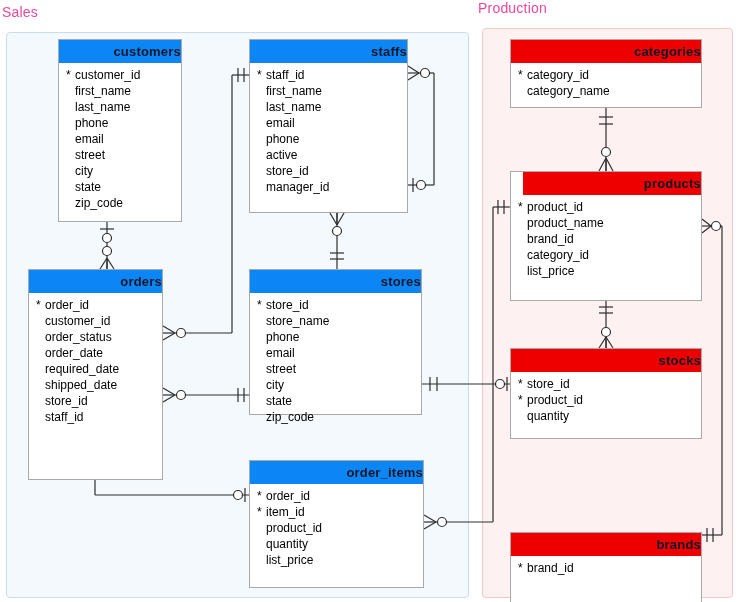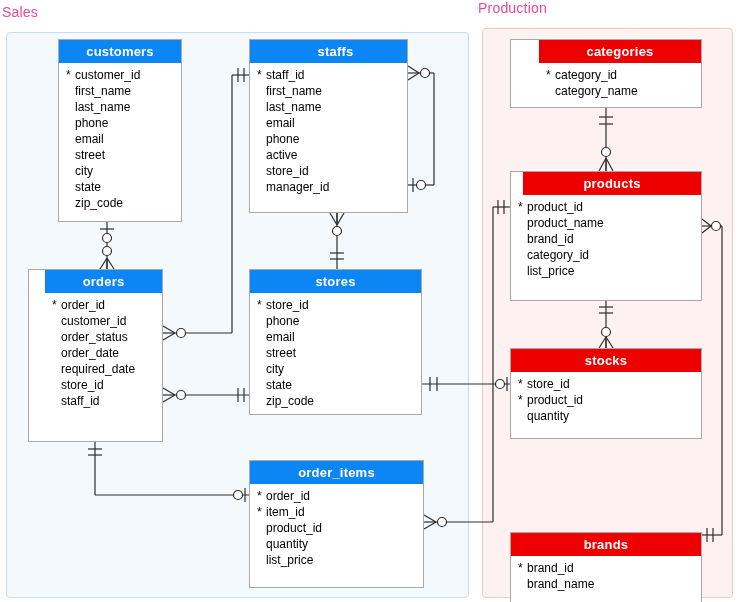--- a/index.html
+++ b/index.html
@@ -12,21 +12,21 @@
     position:absolute;font-size:14px;color:#ec4899;letter-spacing:.2px;
   }
   .region-panel{
     position:absolute;border:1px solid;border-radius:4px;box-sizing:border-box;
   }
   .erd-table{
     position:absolute;background:#ffffff;border:1px solid #a9a9a9;
     box-sizing:border-box;box-shadow:0 0 0 0 transparent;
   }
   .erd-header{
-    height:23px;line-height:23px;text-align:center;color:#ffffff;
+    height:23px;line-height:23px;text-align:right;color:#0f172a;
     font-weight:bold;font-size:13px;letter-spacing:.2px;
   }
   .erd-fields{padding:4px 4px 0 7px;}
   .erd-field{
     height:16px;line-height:16px;font-size:12px;color:#000000;
     white-space:nowrap;display:flex;
   }
   .erd-field .pk-marker{width:9px;flex:0 0 9px;text-align:left;}
   svg.wires{position:absolute;left:0;top:0;pointer-events:none;}
   svg.wires line{stroke:#2e2e2e;stroke-width:1.2;}
@@ -220,21 +220,21 @@
         <div class="erd-field">
           <span class="pk-marker"></span>
           <span>store_id</span>
         </div>
         <div class="erd-field">
           <span class="pk-marker"></span>
           <span>manager_id</span>
         </div>
       </div>
     </div>
-    <div class="erd-table" style="left: 28px; top: 269px; width: 135px; height: 173px; padding-left: 16px;">
+    <div class="erd-table" style="left: 28px; top: 269px; width: 135px; height: 211px;">
       <div class="erd-header" style="background: rgb(13, 134, 245);">orders</div>
       <div class="erd-fields">
         <div class="erd-field">
           <span class="pk-marker">*</span>
           <span>order_id</span>
         </div>
         <div class="erd-field">
           <span class="pk-marker"></span>
           <span>customer_id</span>
         </div>
@@ -242,40 +242,48 @@
           <span class="pk-marker"></span>
           <span>order_status</span>
         </div>
         <div class="erd-field">
           <span class="pk-marker"></span>
           <span>order_date</span>
         </div>
         <div class="erd-field">
           <span class="pk-marker"></span>
           <span>required_date</span>
+        </div>
+        <div class="erd-field">
+          <span class="pk-marker"></span>
+          <span>shipped_date</span>
         </div>
         <div class="erd-field">
           <span class="pk-marker"></span>
           <span>store_id</span>
         </div>
         <div class="erd-field">
           <span class="pk-marker"></span>
           <span>staff_id</span>
         </div>
       </div>
     </div>
     <div class="erd-table" style="left: 249px; top: 269px; width: 173px; height: 146px;">
       <div class="erd-header" style="background: rgb(13, 134, 245);">stores</div>
       <div class="erd-fields">
         <div class="erd-field">
           <span class="pk-marker">*</span>
           <span>store_id</span>
         </div>
         <div class="erd-field">
           <span class="pk-marker"></span>
+          <span>store_name</span>
+        </div>
+        <div class="erd-field">
+          <span class="pk-marker"></span>
           <span>phone</span>
         </div>
         <div class="erd-field">
           <span class="pk-marker"></span>
           <span>email</span>
         </div>
         <div class="erd-field">
           <span class="pk-marker"></span>
           <span>street</span>
         </div>
@@ -311,21 +319,21 @@
         <div class="erd-field">
           <span class="pk-marker"></span>
           <span>quantity</span>
         </div>
         <div class="erd-field">
           <span class="pk-marker"></span>
           <span>list_price</span>
         </div>
       </div>
     </div>
-    <div class="erd-table" style="left: 510px; top: 39px; width: 192px; height: 69px; padding-left: 28px;">
+    <div class="erd-table" style="left: 510px; top: 39px; width: 192px; height: 69px;">
       <div class="erd-header" style="background: rgb(238, 0, 0);">categories</div>
       <div class="erd-fields">
         <div class="erd-field">
           <span class="pk-marker">*</span>
           <span>category_id</span>
         </div>
         <div class="erd-field">
           <span class="pk-marker"></span>
           <span>category_name</span>
         </div>
@@ -373,19 +381,15 @@
         </div>
       </div>
     </div>
     <div class="erd-table" style="left: 510px; top: 532px; width: 192px; height: 73px;">
       <div class="erd-header" style="background: rgb(238, 0, 0);">brands</div>
       <div class="erd-fields">
         <div class="erd-field">
           <span class="pk-marker">*</span>
           <span>brand_id</span>
         </div>
-        <div class="erd-field">
-          <span class="pk-marker"></span>
-          <span>brand_name</span>
-        </div>
       </div>
     </div>
   </div>
 
 </body></html>

